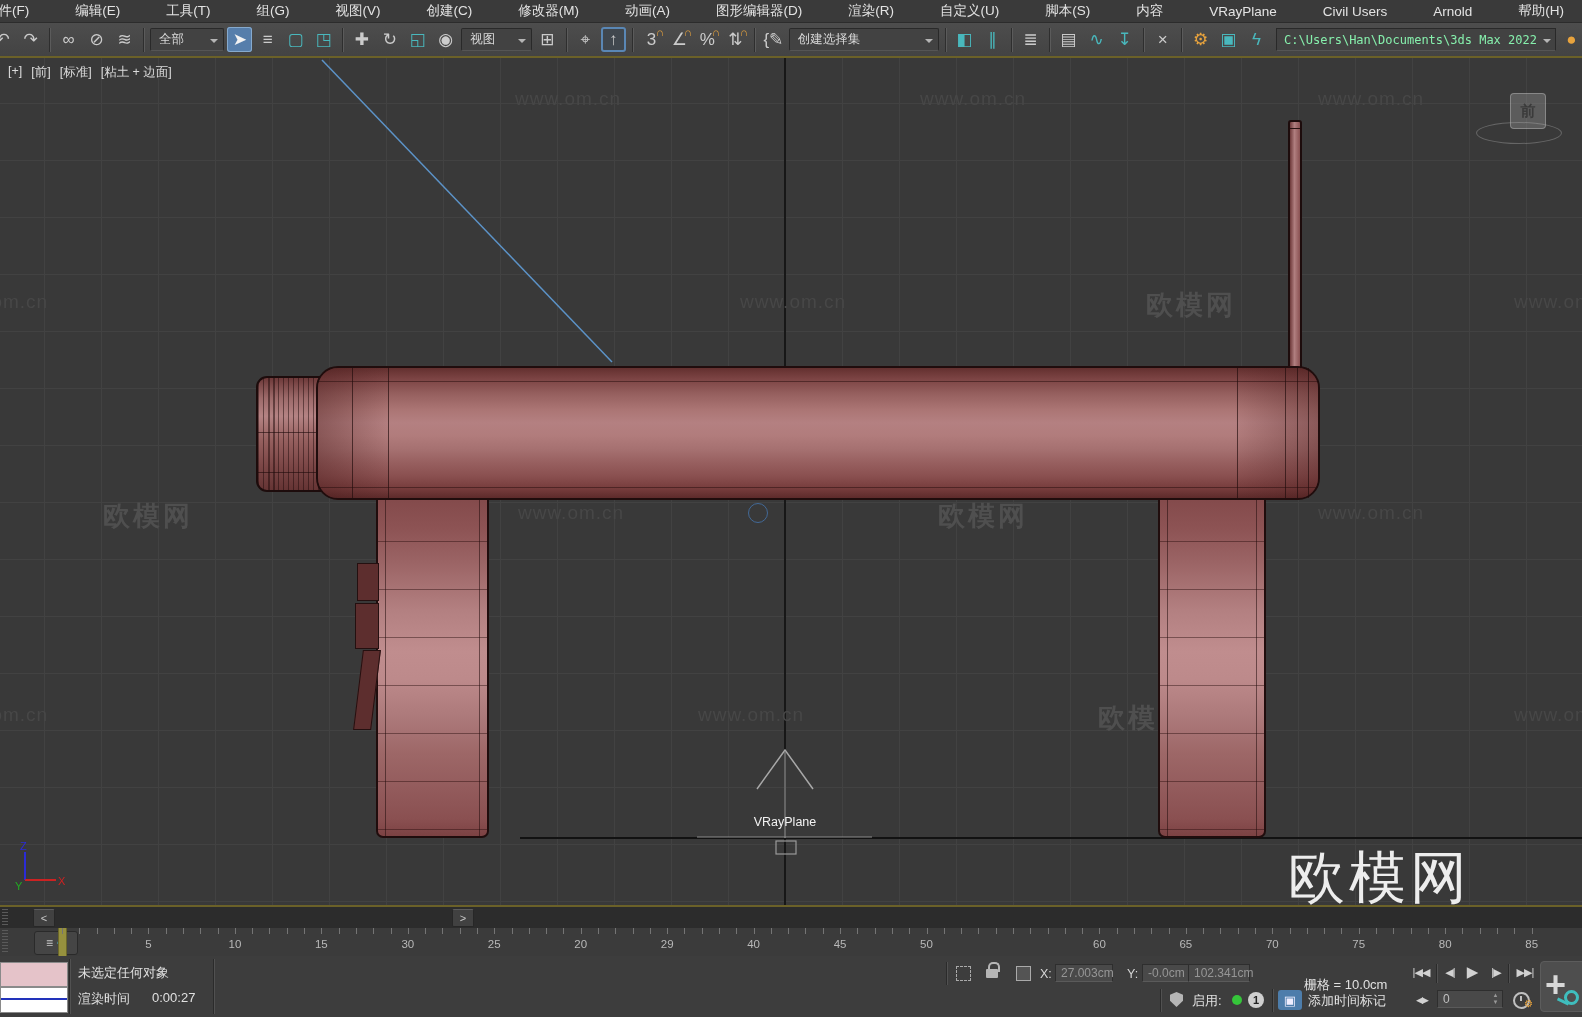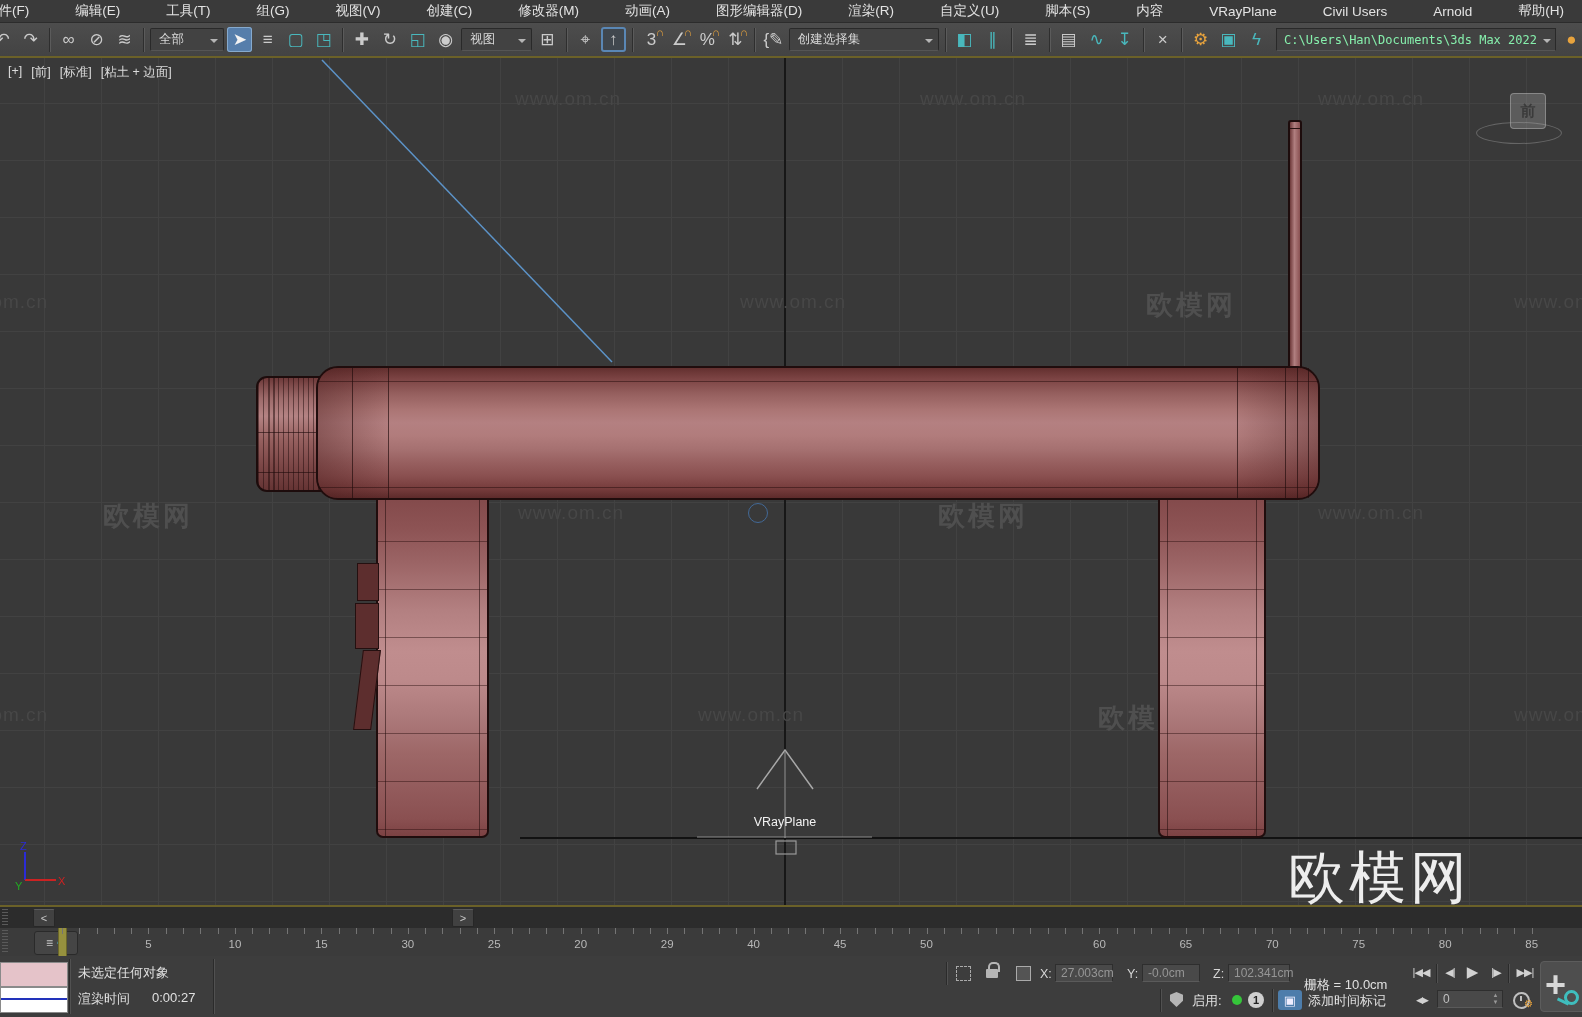--- a/index.html
+++ b/index.html
@@ -524,21 +524,21 @@
   <div class="dashedbox" style="left:956px;top:10px"></div>
   <div class="lockarc" style="left:988px;top:6px"></div>
   <div class="lockbody" style="left:986px;top:13px"></div>
   <div class="dashedbox" style="left:1016px;top:10px;border-style:solid;background:rgba(180,180,180,.2)"></div>
 
   <div class="slabel" style="left:1040px;top:11px">X:</div>
   <div class="sfield" style="left:1055px;top:8px;width:58px">27.003cm</div>
   <div class="slabel" style="left:1127px;top:11px">Y:</div>
   <div class="sfield" style="left:1142px;top:8px;width:58px">-0.0cm</div>
   <div class="slabel" style="left:1213px;top:11px">Z:</div>
-  <div class="sfield" style="left:1228px;top:8px;width:62px">102.341cm</div>
+  <div class="sfield" style="left:1188px;top:8px;width:62px">102.341cm</div>
   <div class="stext" style="left:1304px;top:20px">栅格 = 10.0cm</div>
 
   <div class="pbtn" style="left:1408px;width:26px">|◀◀</div>
   <div class="vdiv" style="left:1436px;top:8px;bottom:34px"></div>
   <div class="pbtn" style="left:1440px;width:20px">◀|</div>
   <div class="pbtn" style="left:1462px;width:20px;font-size:15px">▶</div>
   <div class="pbtn" style="left:1486px;width:20px">|▶</div>
   <div class="vdiv" style="left:1508px;top:8px;bottom:34px"></div>
   <div class="pbtn" style="left:1512px;width:26px">▶▶|</div>
 

